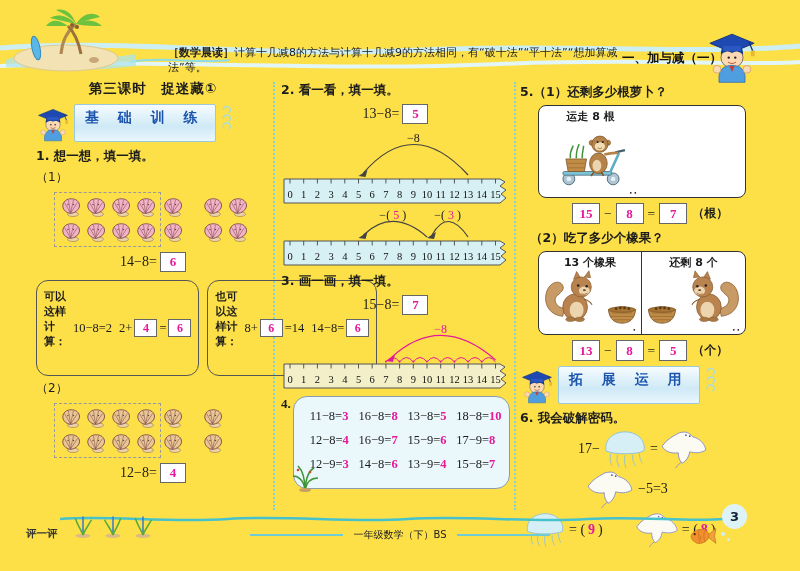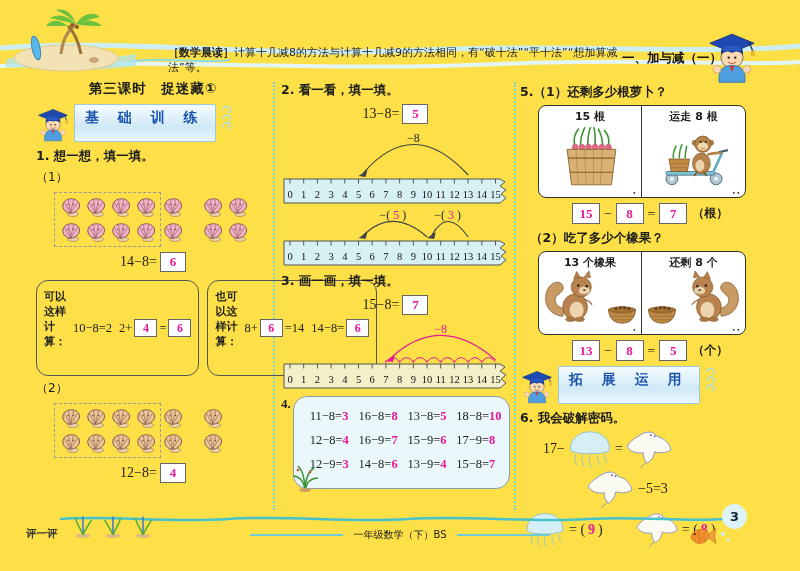--- a/index.html
+++ b/index.html
@@ -65,21 +65,21 @@
   .pcell{position:relative;padding:3px 2px 10px;display:flex;flex-direction:column;align-items:center}
   .pcell.first{border-right:1.4px solid #333}
   .pcap{font-size:11px;font-weight:bold;white-space:nowrap}
   .pdots{position:absolute;right:4px;bottom:1px;font-size:6px;letter-spacing:1px;color:#111}
   .pimg{margin-top:1px}
   .eq5{font-size:13.5px;gap:4px}
   .eq5 .ansbox{min-width:20px;height:19px}
   .unit-txt{font-size:12px;font-weight:bold;margin-left:1px}
   
   .cip-row{display:flex;align-items:center;font-family:"Liberation Serif","DejaVu Serif",serif;font-size:14px}
-  .cip1{margin:2px 0 0 23px;gap:2px}
+  .cip1{margin:2px 0 0 58px;gap:2px}
   .cip2{margin:0 0 0 66px;gap:4px}
   .cip3{margin:2px 0 0 4px;gap:3px}
   .jelly{width:46px;height:40px}.ray{width:48px;height:40px}
   .jelly.small{width:42px;height:37px}.ray.small{width:44px;height:37px}
   .cip3 .gap{width:26px}
   
   .wave-line{position:absolute;left:58px;top:513px;width:668px;height:12px}
   .page-circ{position:absolute;left:722px;top:504px;width:25px;height:25px;border-radius:50%;
              background:#def3f8;display:flex;align-items:center;justify-content:center;
              font-size:13px;font-weight:bold;color:#123}
@@ -635,27 +635,20 @@
           </svg>
       </div>
     </div>
   </div>
 
   <div class="col col-right">
     <div class="qlabel" style="margin-top:8px">
       <span>5.</span><span>（1）还剩多少根萝卜？</span>
     </div>
     <div class="panel">
-      <div class="pcell first">
-        <div class="pcap">15 根</div>
-        <svg class="pimg" width="84" height="62" viewBox="0 0 90 84">
-            <use href="#sym-radishes"></use>
-          </svg>
-        <div class="pdots">•</div>
-      </div>
       <div class="pcell">
         <div class="pcap">运走 8 根</div>
         <svg class="pimg" width="92" height="62" viewBox="0 0 100 84">
             <use href="#sym-monkey"></use>
           </svg>
         <div class="pdots">••</div>
       </div>
     </div>
     <div class="eqline eq5">
       <span class="ansbox">15</span>

